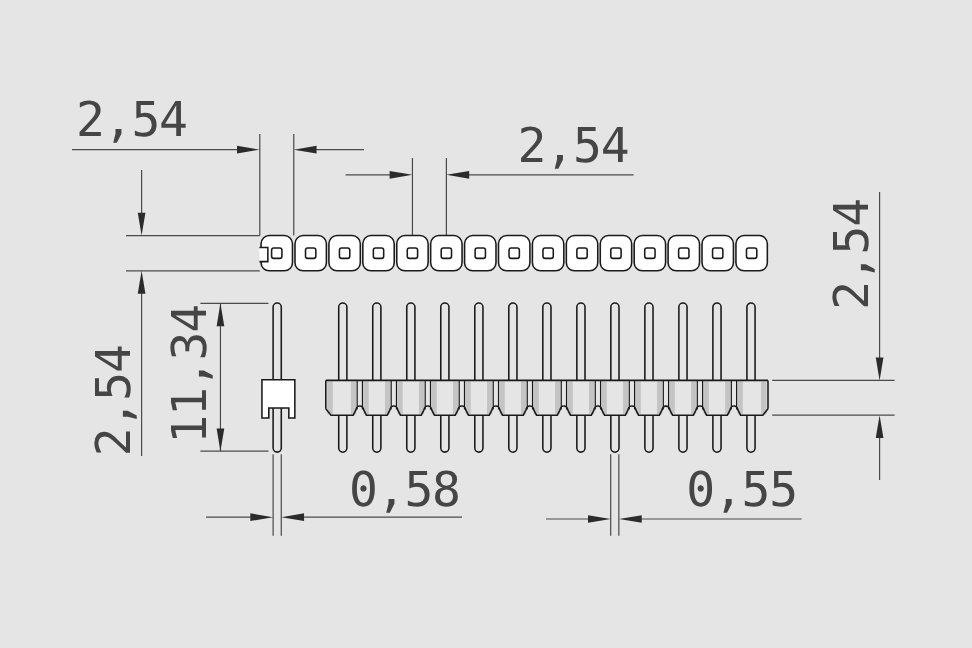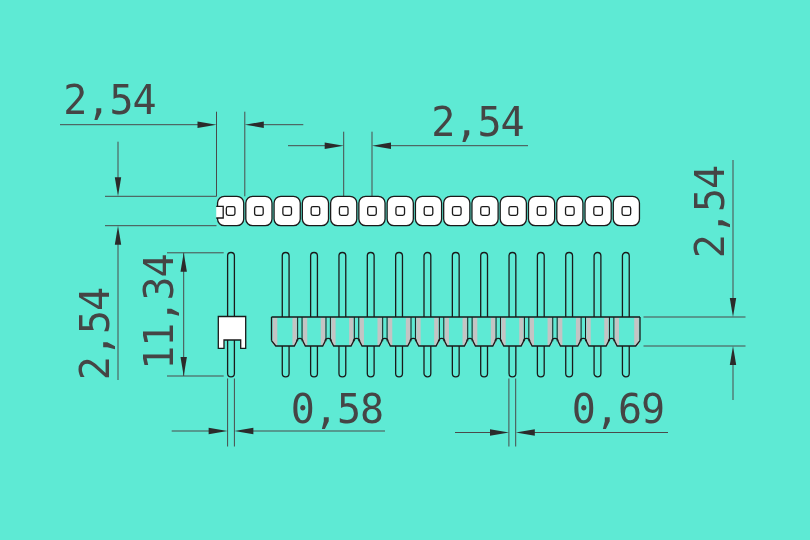--- a/index.html
+++ b/index.html
@@ -1,16 +1,16 @@
 <!DOCTYPE html>
 <html><head>
 <meta charset="utf-8">
 <style>
   html,body{margin:0;padding:0;background:#ffffff;}
-  .canvas{position:relative;width:810px;height:540px;background:#5eead4;overflow:hidden;
+  .canvas{position:relative;width:810px;height:540px;background:#e5e5e5;overflow:hidden;
           font-family:"DejaVu Sans Mono","Liberation Mono",monospace;}
   .canvas svg{position:absolute;left:0;top:0;}
   .lbl{position:absolute;font-size:40px;line-height:1;color:#454545;white-space:nowrap;
        transform:translate(-50%,-50%);letter-spacing:-1px;}
   .lbl.vert{transform:translate(-50%,-50%) rotate(-90deg);}
 </style>
 </head>
 <body>
 
 <div class="canvas">
@@ -136,14 +136,14 @@
       <path d="M227.6,340 V373.4 A3.4,3.4 0 0 0 234.4,373.4 V340"></path>
     </g>
   </svg>
 
   <div class="lbl" style="left:109.5px;top:100px">2,54</div>
   <div class="lbl" style="left:477.5px;top:122px">2,54</div>
   <div class="lbl vert" style="left:95px;top:333.5px">2,54</div>
   <div class="lbl vert" style="left:158.5px;top:311.5px">11,34</div>
   <div class="lbl vert" style="left:709.5px;top:211.5px">2,54</div>
   <div class="lbl" style="left:337px;top:409px">0,58</div>
-  <div class="lbl" style="left:618px;top:409px">0,69</div>
+  <div class="lbl" style="left:618px;top:409px">0,55</div>
 </div>
 
 </body></html>

